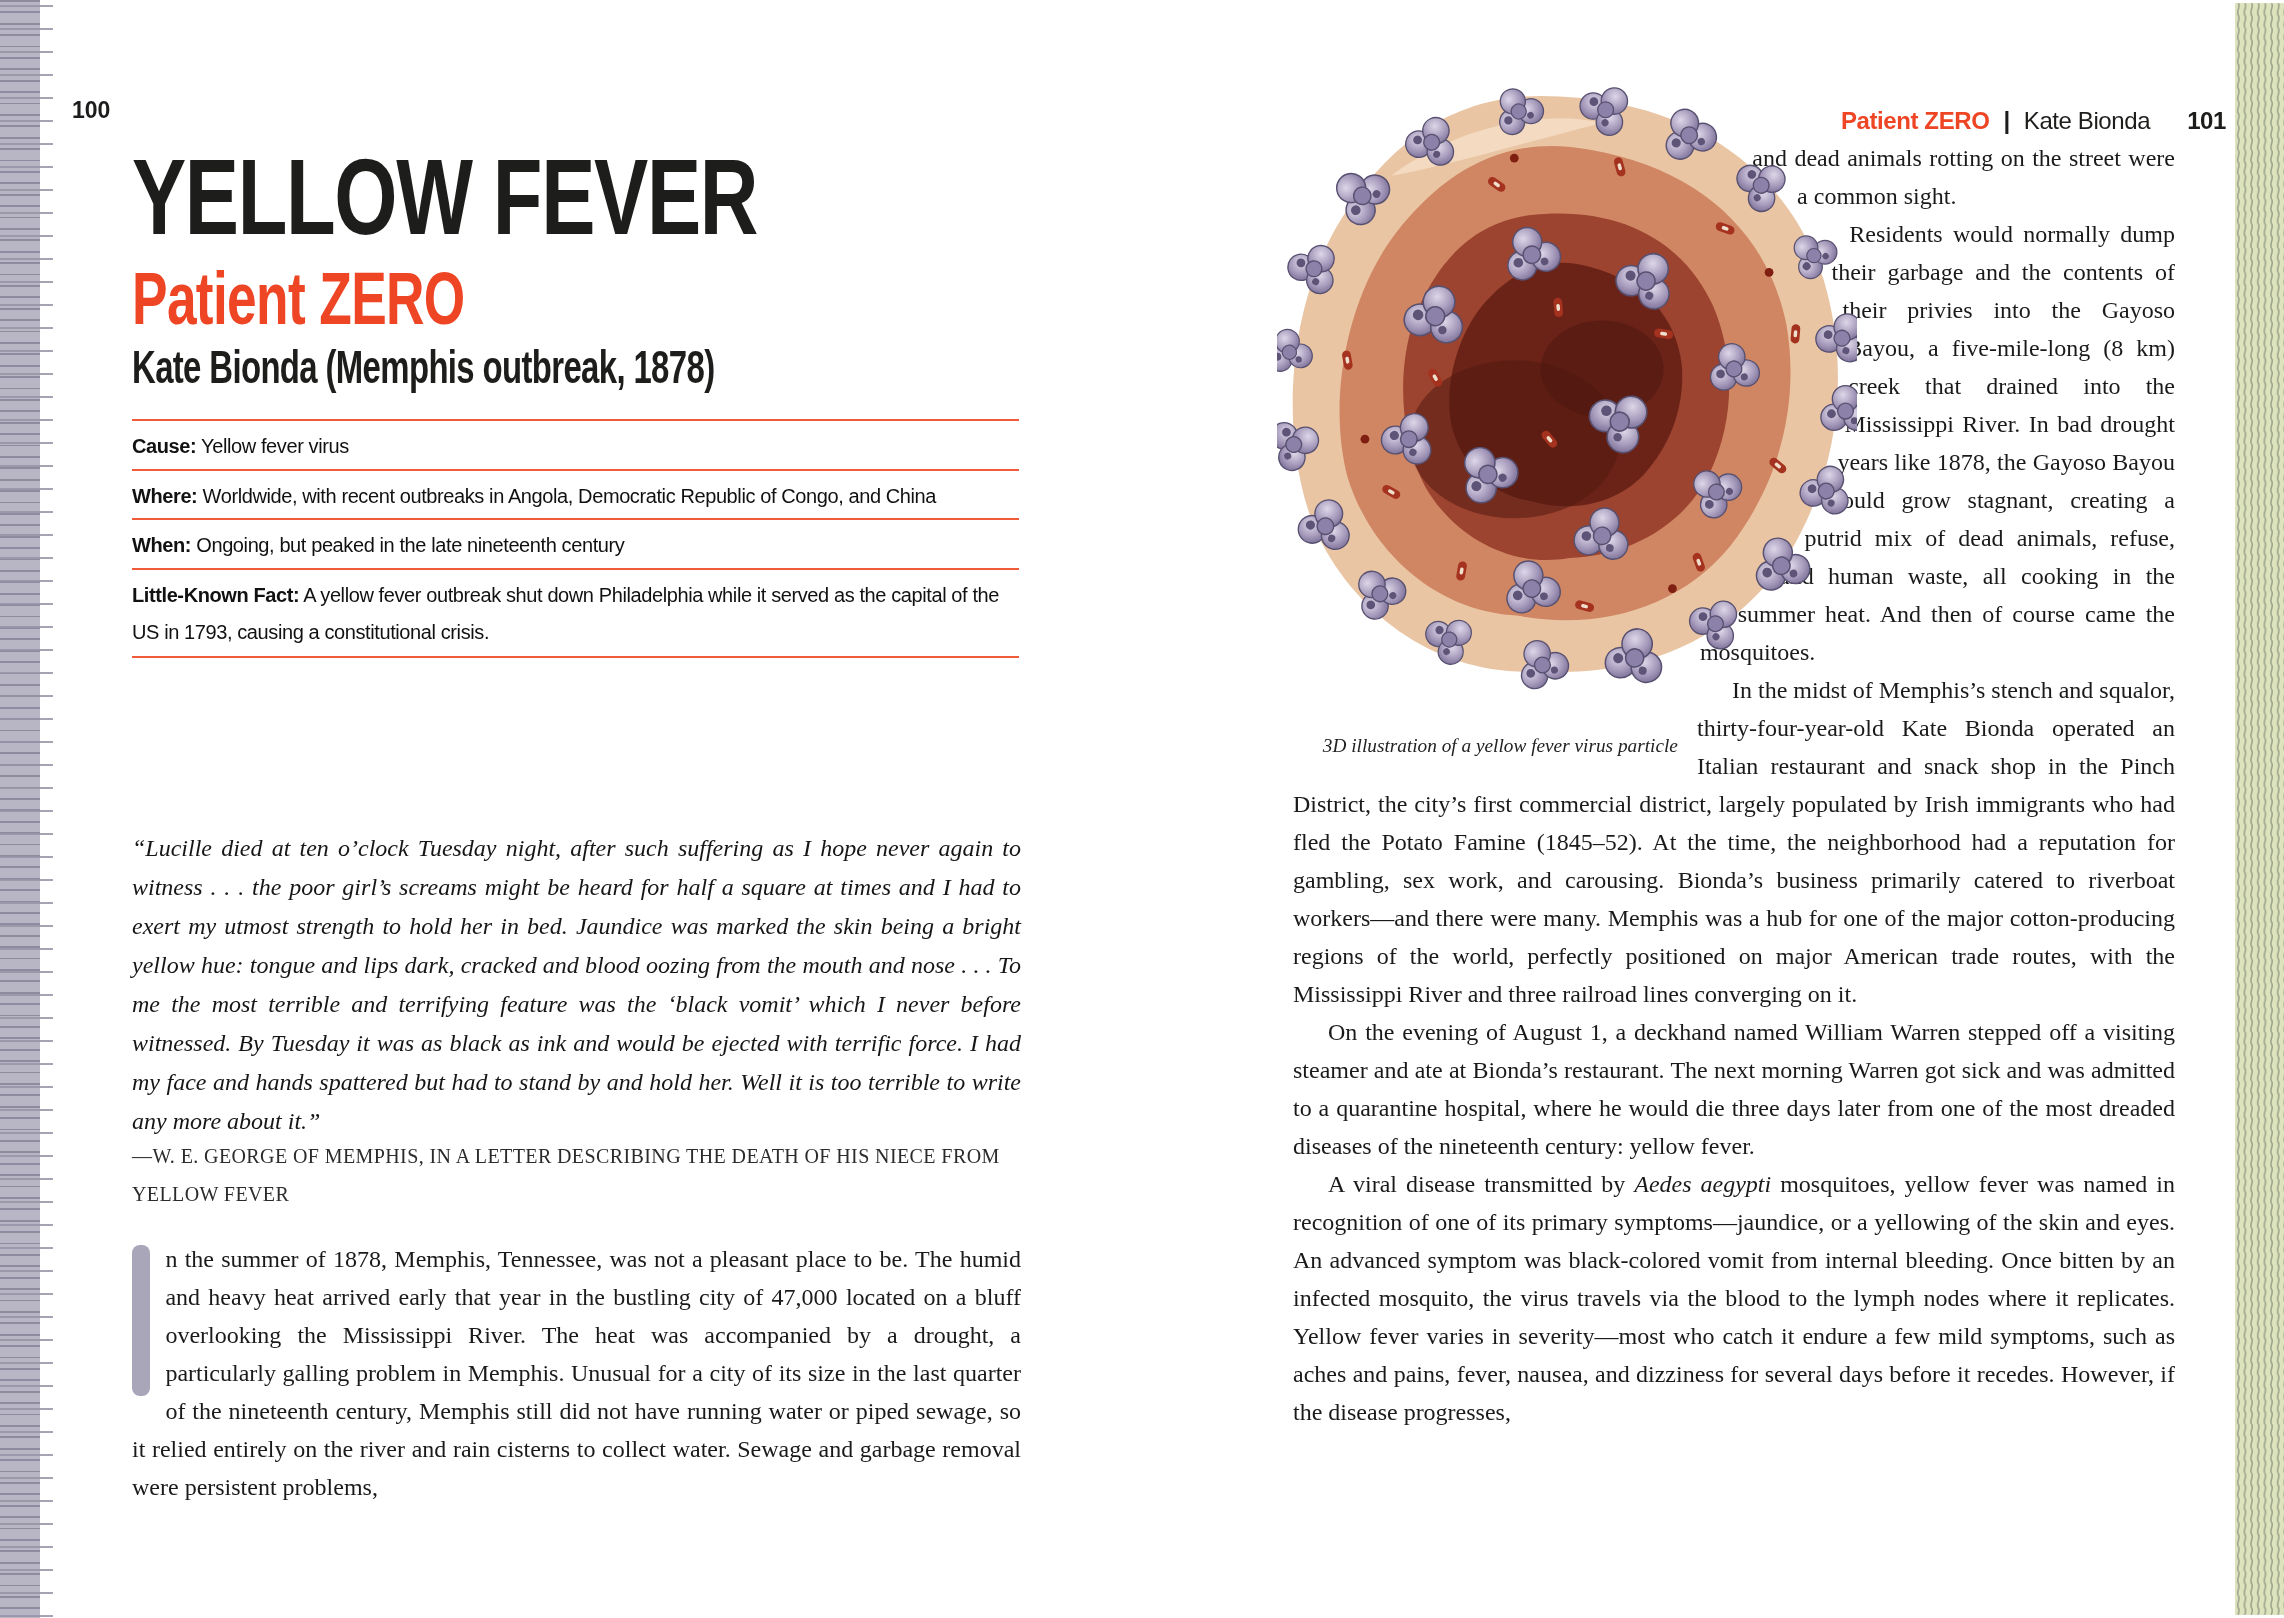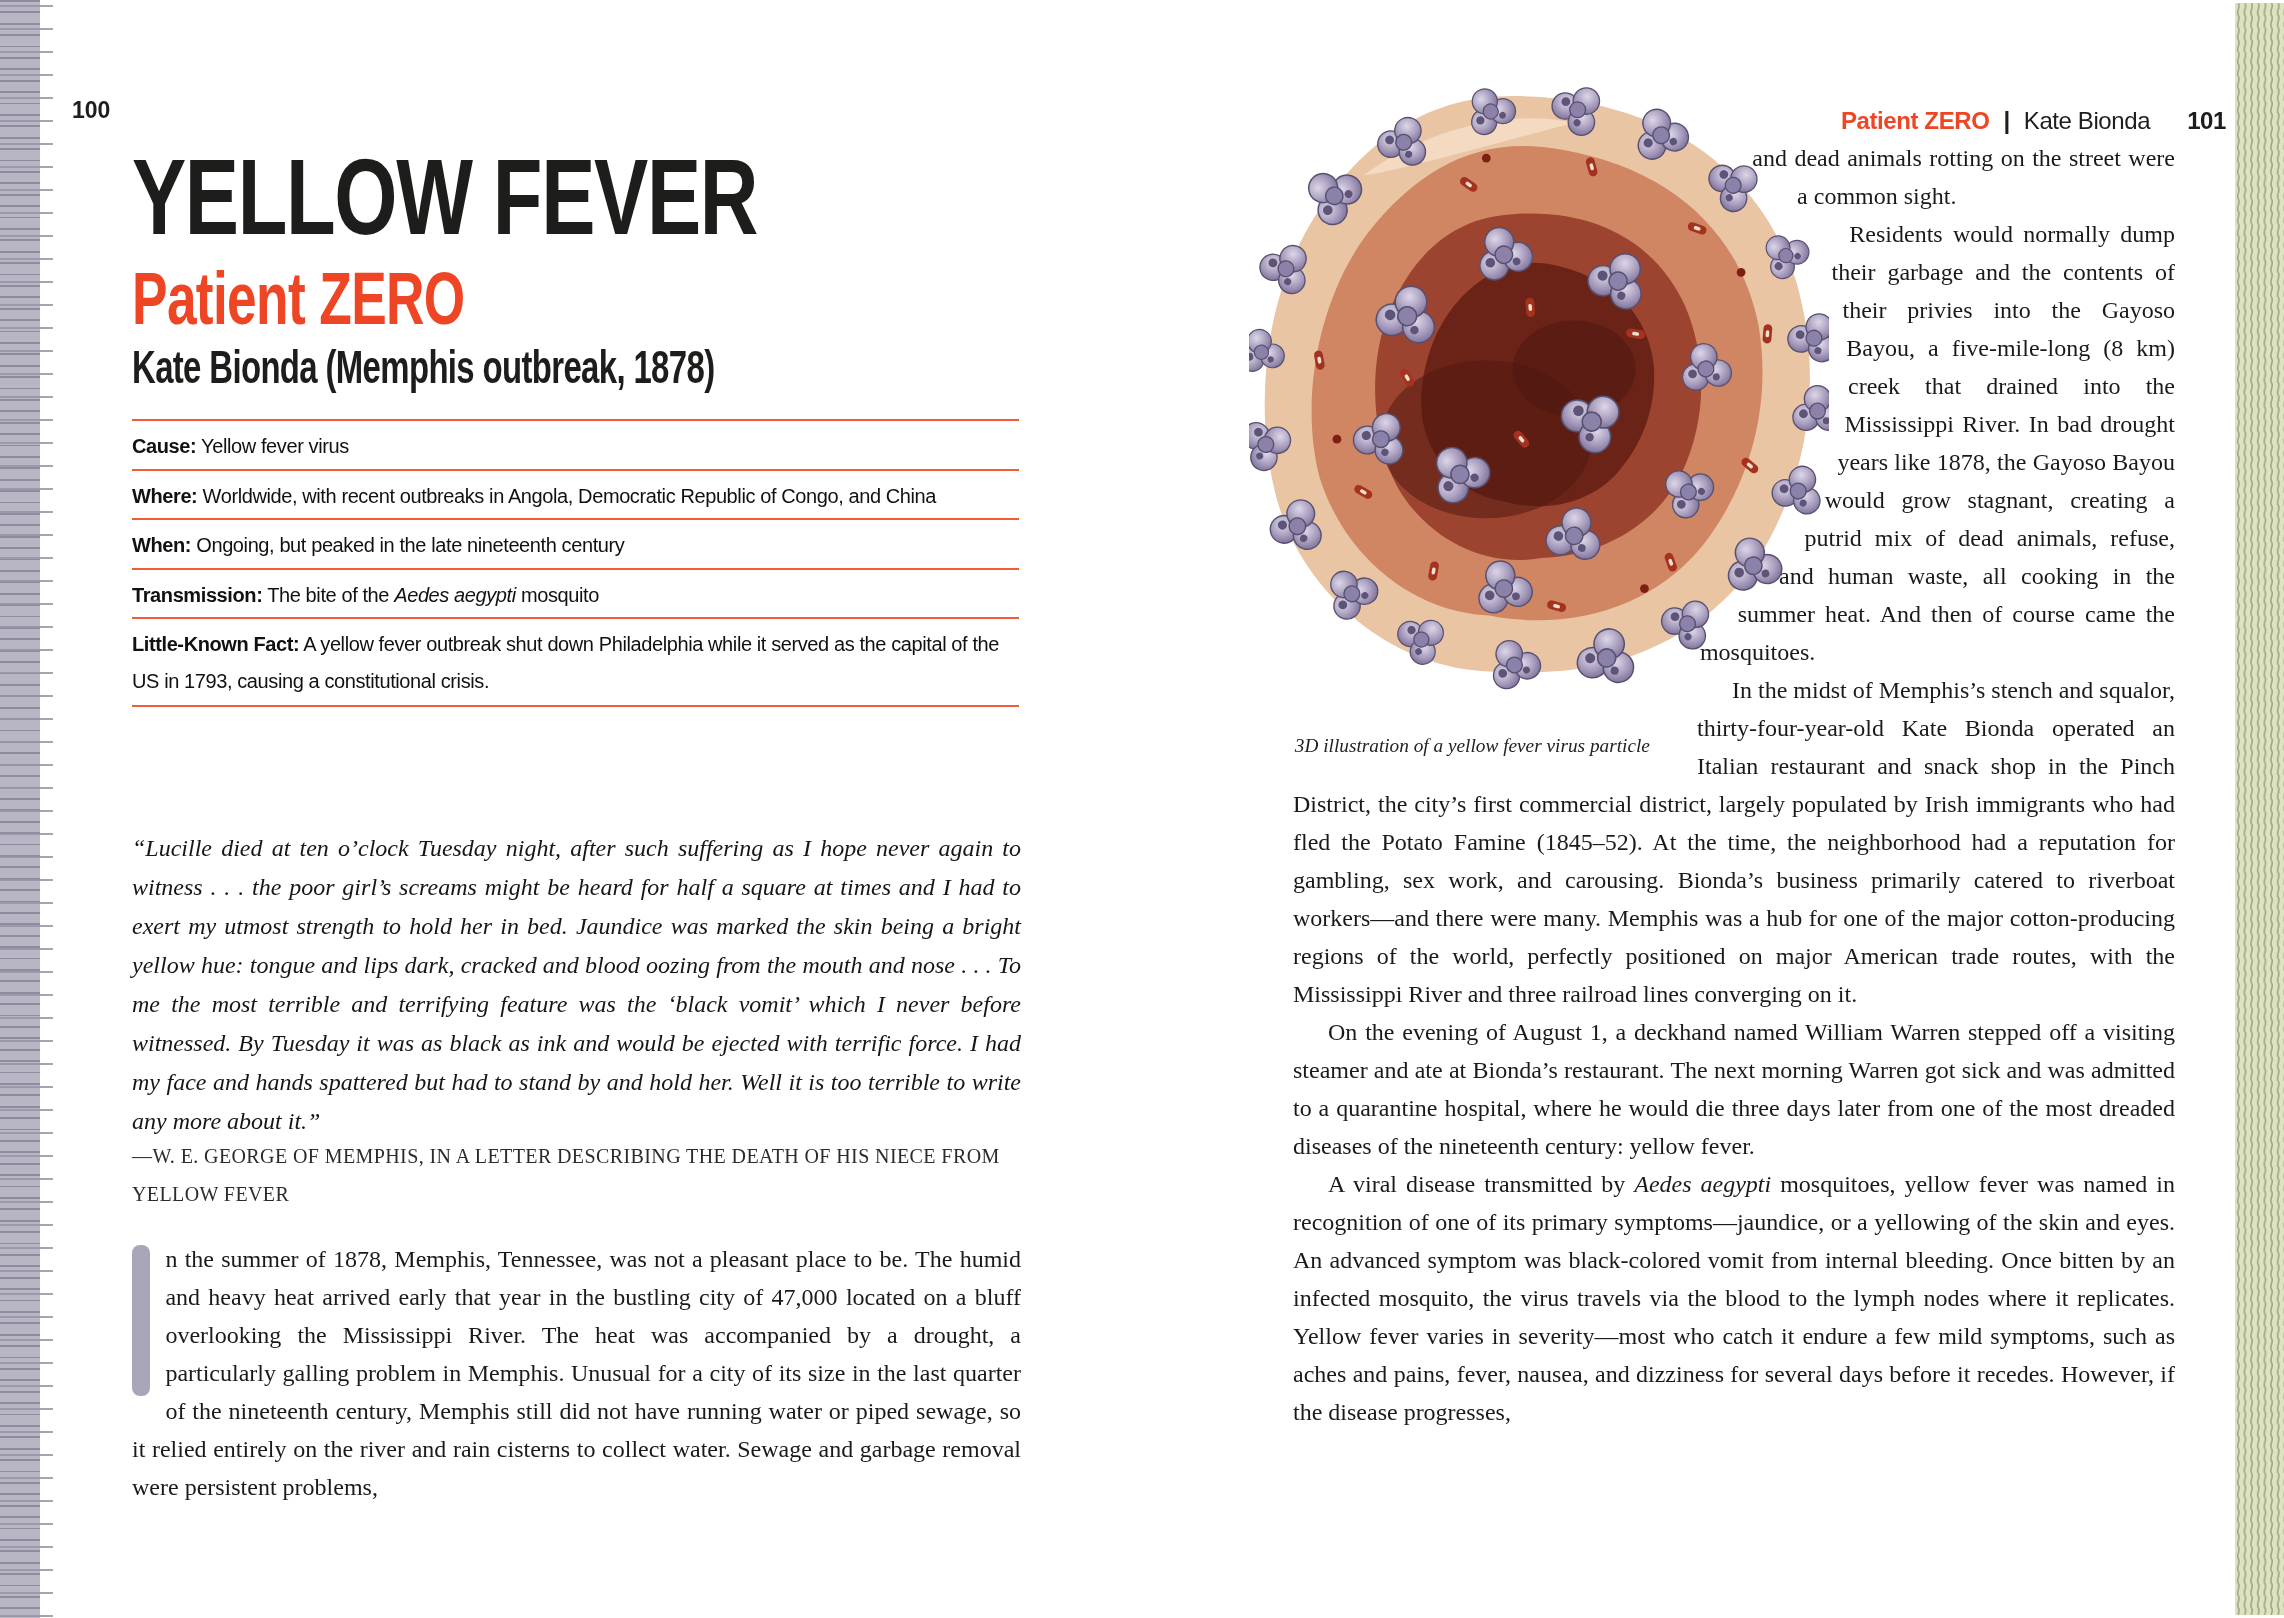--- a/index.html
+++ b/index.html
@@ -77,20 +77,21 @@
 
   .body-right{
     left:1293px;top:139px;width:882px;font-size:24px;line-height:38px;text-align:justify;
   }
   .body-right p{margin:0;}
   .body-right p.indent{text-indent:35px;}
   .virus-float{
     float:left;width:571px;height:634px;position:relative;
     shape-outside:polygon(0 0,391px 0,492px 83px,534px 176px,541px 246px,527px 321px,485px 400px,413px 466px,390px 492px,390px 634px,0 634px);
     shape-margin:14px;
+    margin-left:28px;
   }
   .virus-float svg.virus{position:absolute;left:-44px;top:-60px;width:580px;height:615px;}
   .fig-caption{
     position:absolute;left:1.8px;bottom:14px;width:397px;font-style:italic;font-size:19.3px;
     line-height:24.6px;color:#222;text-align:left;text-indent:0;
   }
   .ital{font-style:italic;}
 </style>
 </head>
 <body>
@@ -120,23 +121,20 @@
 
 <div class="abs facts">
   <div class="fact-row">
     <span class="fact-label">Cause:</span><span> Yellow fever virus</span>
   </div>
   <div class="fact-row">
     <span class="fact-label">Where:</span><span> Worldwide, with recent outbreaks in Angola, Democratic Republic of Congo, and China</span>
   </div>
   <div class="fact-row">
     <span class="fact-label">When:</span><span> Ongoing, but peaked in the late nineteenth century</span>
-  </div>
-  <div class="fact-row">
-    <span class="fact-label">Transmission:</span><span> The bite of the </span><span class="fact-italic">Aedes aegypti</span><span> mosquito</span>
   </div>
   <div class="fact-row">
     <span class="fact-label">Little-Known Fact:</span><span> A yellow fever outbreak shut down Philadelphia while it served as the capital of the US in 1793, causing a constitutional crisis.</span>
   </div>
 </div>
 
 <div class="abs quote">“Lucille died at ten o’clock Tuesday night, after such suffering as I hope never again to witness . . . the poor girl’s screams might be heard for half a square at times and I had to exert my utmost strength to hold her in bed. Jaundice was marked the skin being a bright yellow hue: tongue and lips dark, cracked and blood oozing from the mouth and nose . . . To me the most terrible and terrifying feature was the ‘black vomit’ which I never before witnessed. By Tuesday it was as black as ink and would be ejected with terrific force. I had my face and hands spattered but had to stand by and hold her. Well it is too terrible to write any more about it.”</div>
 <div class="abs attribution">—W. E. GEORGE OF MEMPHIS, IN A LETTER DESCRIBING THE DEATH OF HIS NIECE FROM YELLOW FEVER</div>
 
 <div class="abs body-left">

